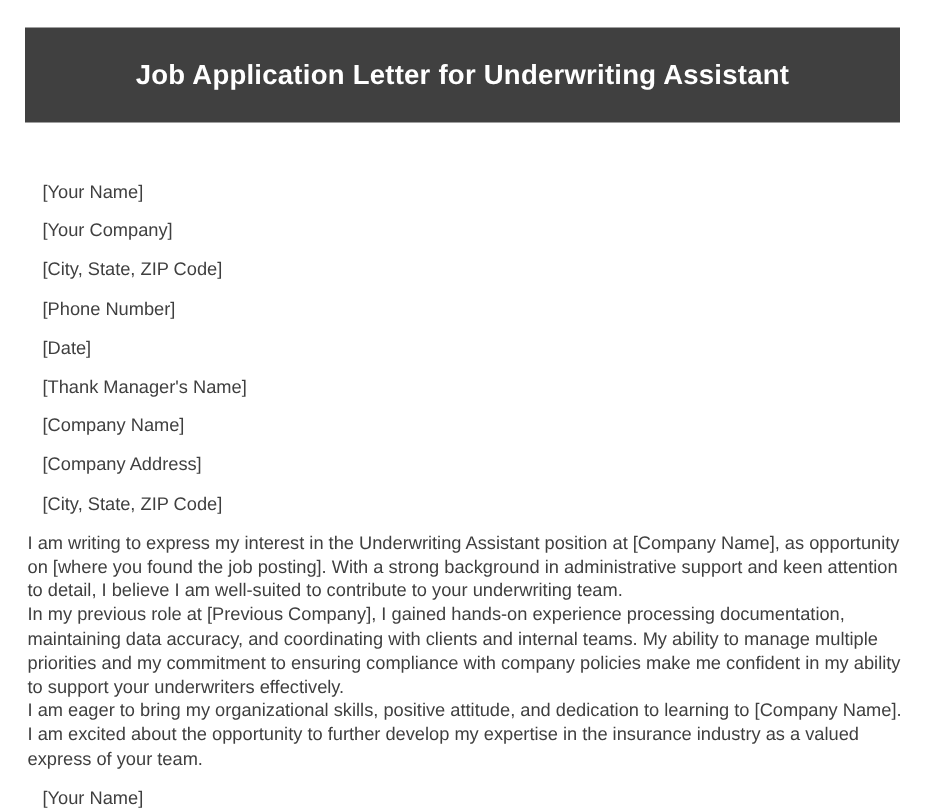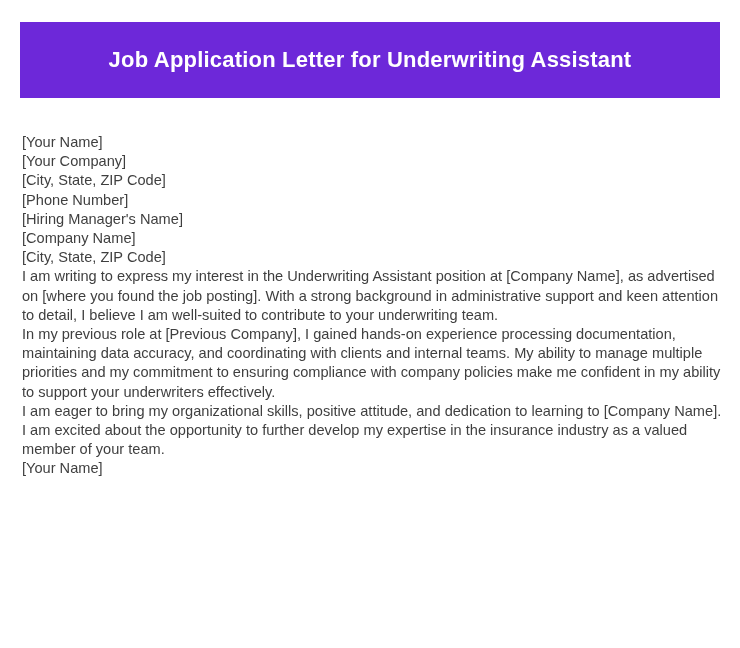--- a/index.html
+++ b/index.html
@@ -19,21 +19,21 @@
     width: 740px;
     height: 648px;
     background: #ffffff;
   }
   .header-band {
     position: absolute;
     left: 20px;
     top: 22px;
     width: 700px;
     height: 76px;
-    background: #6d28d9;
+    background: #404040;
     display: flex;
     align-items: center;
     justify-content: center;
     box-sizing: border-box;
   }
   .header-title {
     color: #ffffff;
     font-size: 22px;
     font-weight: 600;
     letter-spacing: 0.2px;
@@ -45,21 +45,21 @@
     position: absolute;
     left: 22px;
     top: 133px;
     width: 700px;
     font-size: 14.6px;
     line-height: 19.2px;
     color: #3f3f3f;
   }
   .line {
     white-space: pre-wrap;
-    margin: 0;
+    margin: 12px;
   }
   .para {
     margin: 0;
     white-space: normal;
     text-align: left;
   }
 </style>
 </head>
 <body>
 
@@ -69,29 +69,31 @@
     <div class="header-title">Job Application Letter for Underwriting Assistant</div>
   </div>
 
   <div class="letter-body">
 
     <div>
       <p class="line">[Your Name]</p>
       <p class="line">[Your Company]</p>
       <p class="line">[City, State, ZIP Code]</p>
       <p class="line">[Phone Number]</p>
+      <p class="line">[Date]</p>
     </div>
 
     <div>
-      <p class="line">[Hiring Manager's Name]</p>
+      <p class="line">[Thank Manager's Name]</p>
       <p class="line">[Company Name]</p>
+      <p class="line">[Company Address]</p>
       <p class="line">[City, State, ZIP Code]</p>
     </div>
 
 
-    <p class="para">I am writing to express my interest in the Underwriting Assistant position at [Company Name], as advertised on [where you found the job posting]. With a strong background in administrative support and keen attention to detail, I believe I am well-suited to contribute to your underwriting team.</p>
+    <p class="para">I am writing to express my interest in the Underwriting Assistant position at [Company Name], as opportunity on [where you found the job posting]. With a strong background in administrative support and keen attention to detail, I believe I am well-suited to contribute to your underwriting team.</p>
     <p class="para">In my previous role at [Previous Company], I gained hands-on experience processing documentation, maintaining data accuracy, and coordinating with clients and internal teams. My ability to manage multiple priorities and my commitment to ensuring compliance with company policies make me confident in my ability to support your underwriters effectively.</p>
-    <p class="para">I am eager to bring my organizational skills, positive attitude, and dedication to learning to [Company Name]. I am excited about the opportunity to further develop my expertise in the insurance industry as a valued member of your team.</p>
+    <p class="para">I am eager to bring my organizational skills, positive attitude, and dedication to learning to [Company Name]. I am excited about the opportunity to further develop my expertise in the insurance industry as a valued express of your team.</p>
 
     <p class="line">[Your Name]</p>
 
   </div>
 </div>
 
 </body></html>

